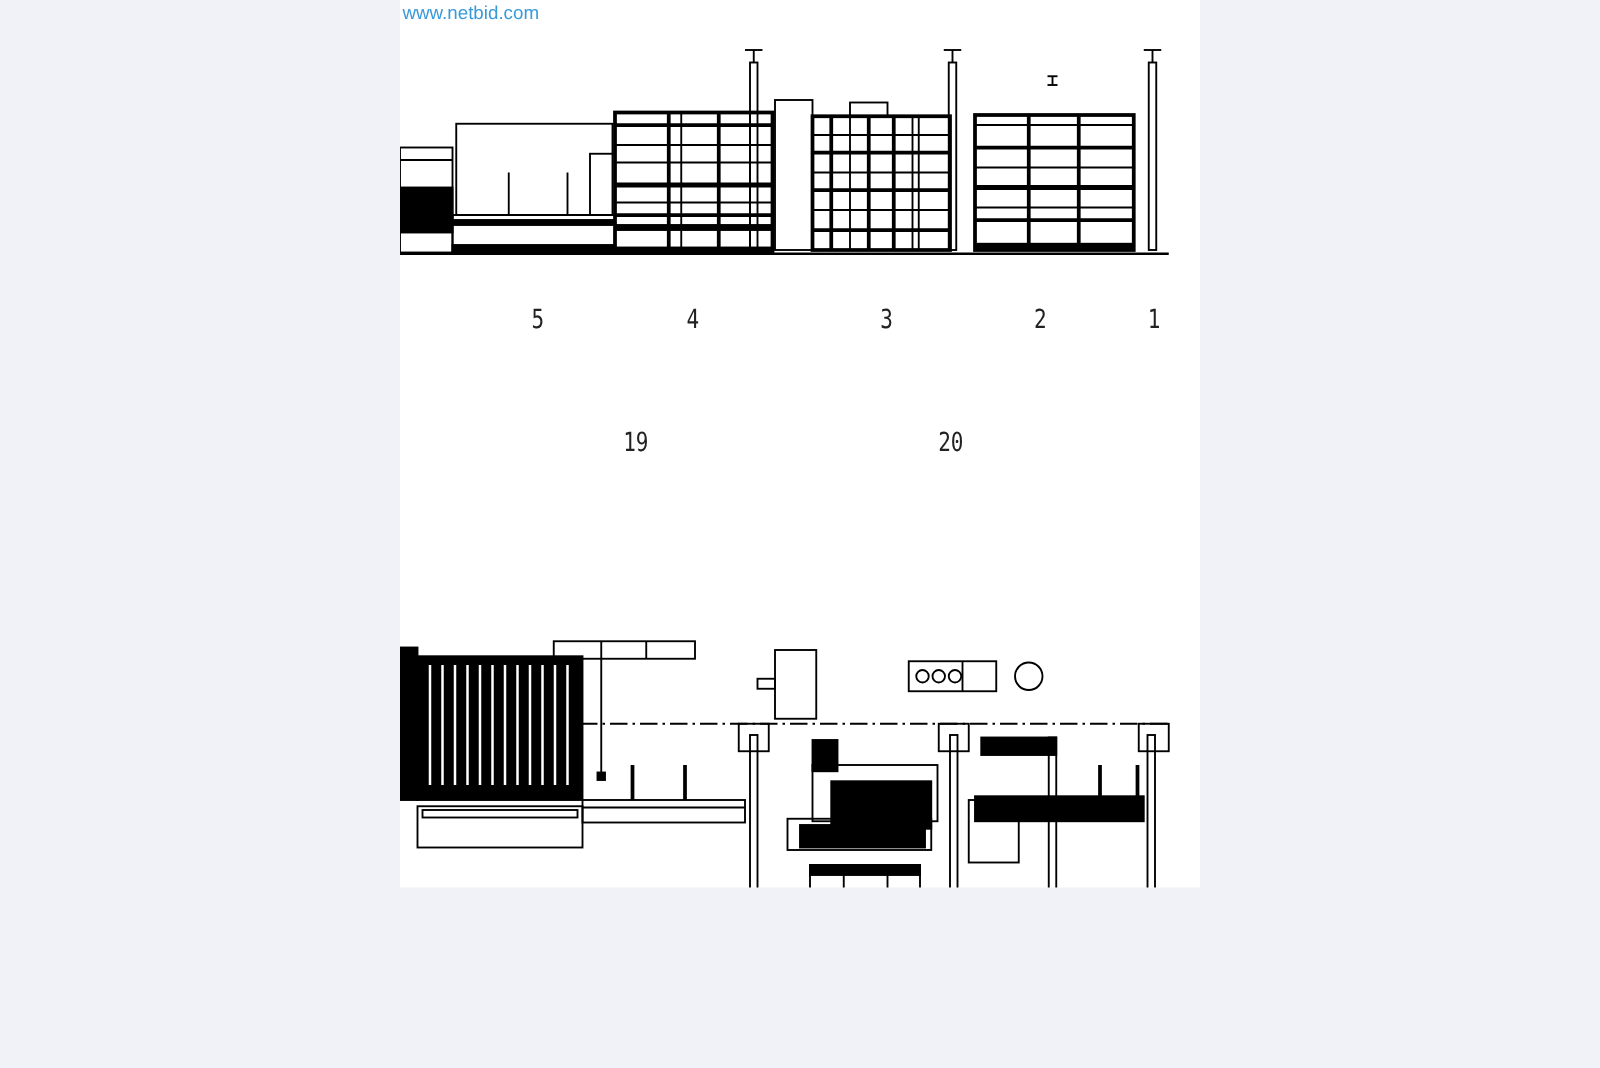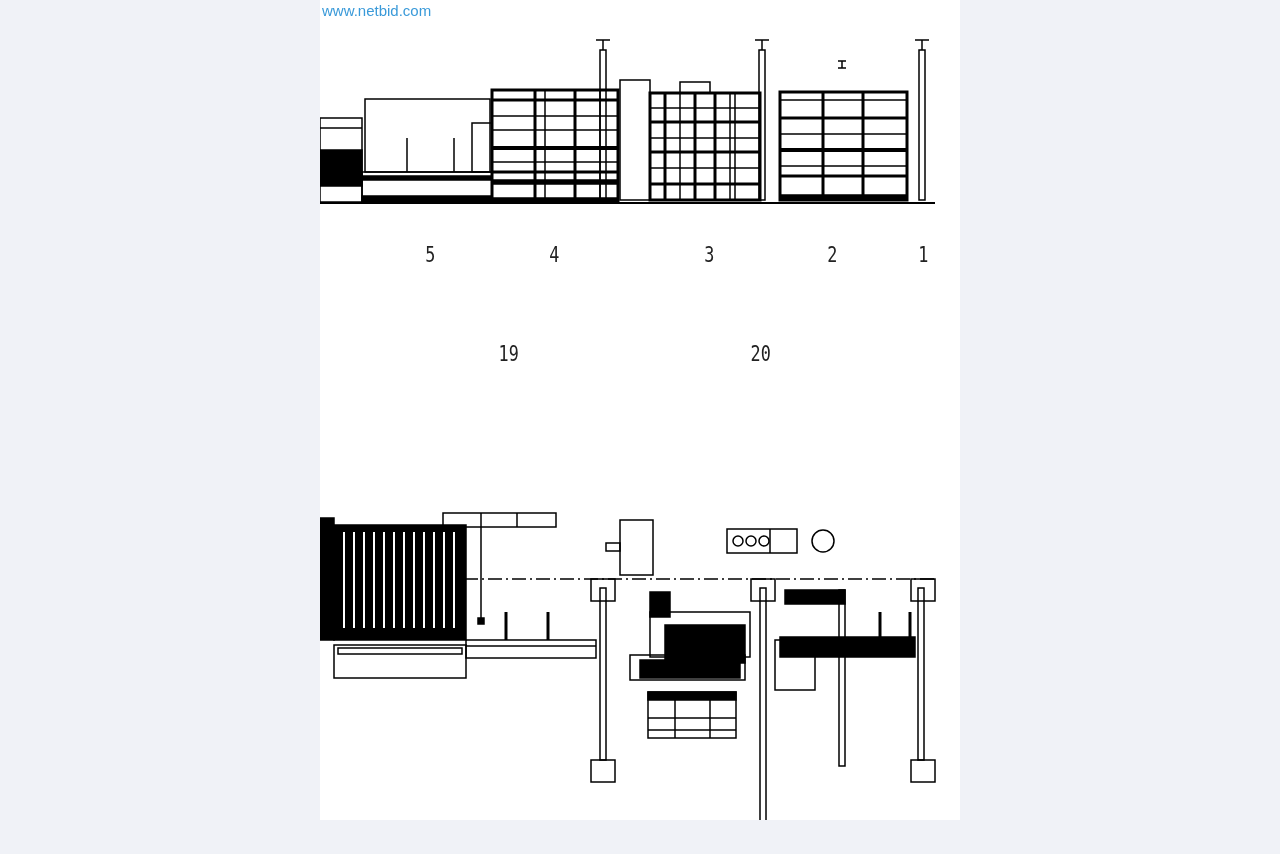--- a/index.html
+++ b/index.html
@@ -1,17 +1,17 @@
 <!DOCTYPE html>
 <html><head>
 <meta charset="utf-8">
 <style>
   html,body{margin:0;padding:0;}
   body{width:1280px;height:854px;background:#f0f2f7;position:relative;overflow:hidden;font-family:"DejaVu Sans",sans-serif;}
-  .sheet{position:absolute;left:320px;top:0;width:640px;height:820px;background:#ffffff;overflow:hidden;}
+  .sheet{position:absolute;left:320px;top:0;width:640px;height:710px;background:#ffffff;overflow:hidden;}
   .watermark{position:absolute;left:2px;top:2px;font-family:"Liberation Sans",sans-serif;font-size:15px;color:#3a9ad9;}
   .lbl{position:absolute;font-family:"DejaVu Sans Mono",monospace;font-size:21px;color:#222;transform:scaleX(0.8);}
   svg{position:absolute;left:0;top:0;}
 </style>
 </head>
 <body>
 
 <div class="sheet">
   <div class="watermark">www.netbid.com</div>
 

